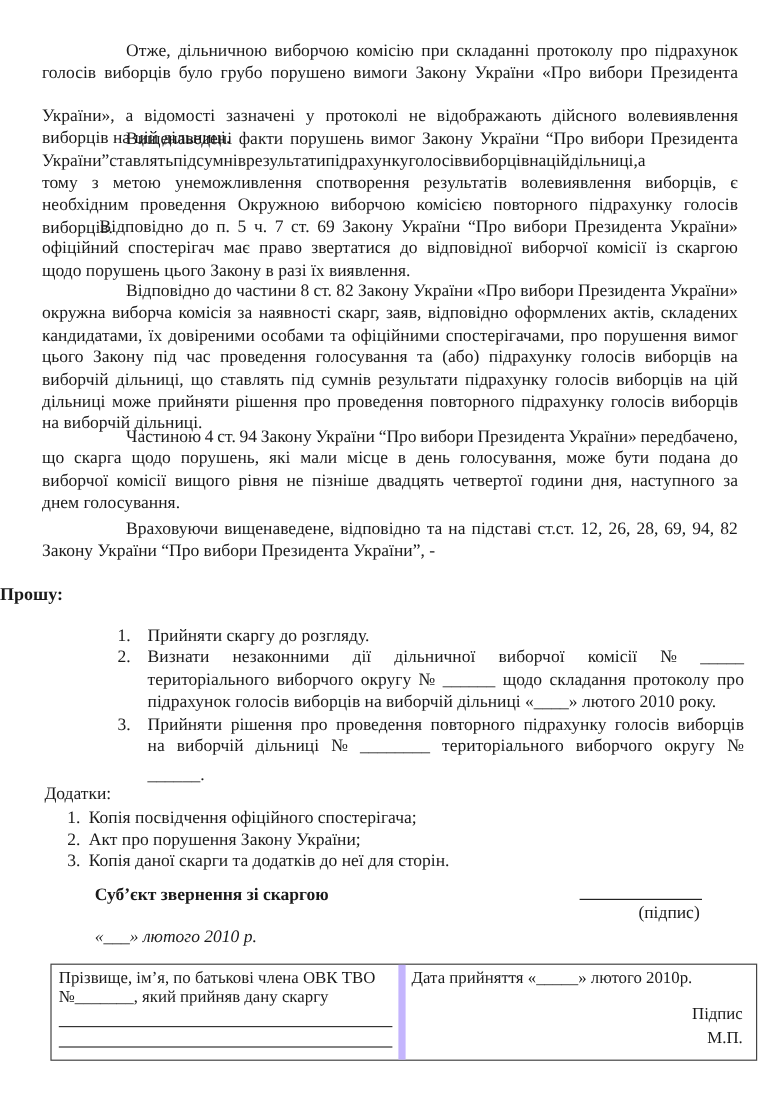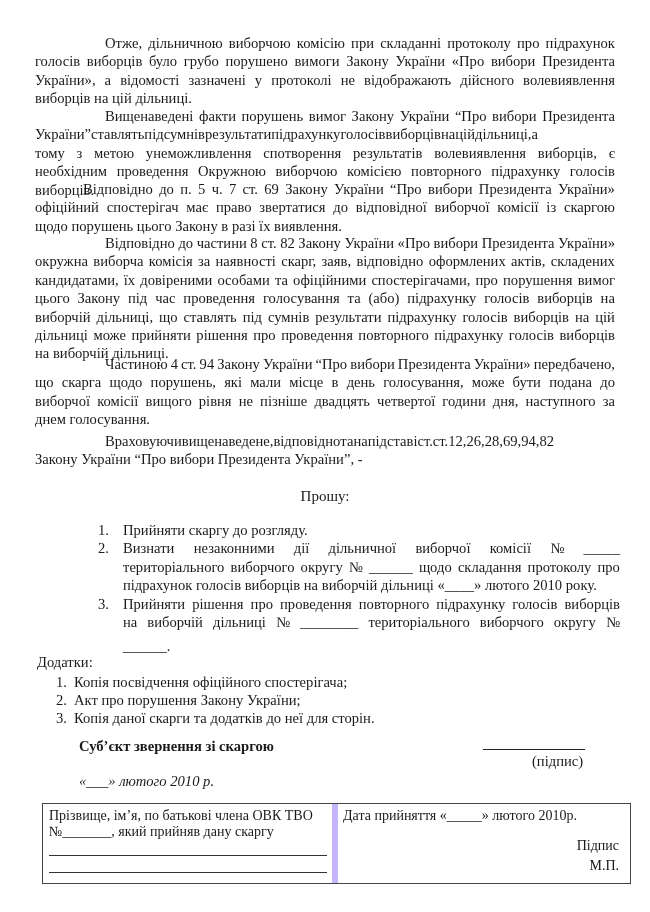--- a/index.html
+++ b/index.html
@@ -6,21 +6,21 @@
   body {
     width: 650px; height: 912px; position: relative; overflow: hidden;
     font-family: "Liberation Serif", serif; color: #1a1a1a; font-size: 14.6px;
   }
   .page { position: absolute; left: 0; top: 0; width: 650px; height: 640px; border-radius: 20px; }
   .para { position: absolute; left: 35px; width: 580px; line-height: 18.4px; text-align: justify; }
   .line { display: block; text-align: justify; text-align-last: justify; white-space: nowrap; }
   .line.last { text-align-last: left; }
   .just { display: flex; justify-content: space-between; white-space: nowrap; }
   .plain { white-space: nowrap; display: block; }
-  .title { position: absolute; left: 0; width: 650px; text-align: center; top: 488px; font-weight: normal; font-size: 15px; }
+  .title { position: absolute; left: 0; width: 650px; top: 488px; font-weight: bold; font-size: 15px; }
   .olist { position: absolute; left: 98px; width: 522px; line-height: 18.4px; }
   .olist .item { position: relative; padding-left: 25px; }
   .olist .num { position: absolute; left: 0; top: 0; }
   .annex-label { position: absolute; left: 37px; top: 654px; }
   .annex { position: absolute; left: 56px; top: 673px; line-height: 18.2px; }
   .annex .item { position: relative; padding-left: 18px; white-space: nowrap; }
   .annex .num { position: absolute; left: 0; }
   .subject { position: absolute; left: 79px; top: 738px; font-weight: bold; }
   .sig-line { position: absolute; left: 483px; top: 749px; width: 102px; border-top: 1.3px solid #222; }
   .sig-caption { position: absolute; left: 532px; top: 753px; }
@@ -53,21 +53,21 @@
         <span>було</span>
         <span>грубо</span>
         <span>порушено</span>
         <span>вимоги</span>
         <span>Закону</span>
         <span>України</span>
         <span>«Про</span>
         <span>вибори</span>
         <span>Президента</span>
       </span>
-    <span class="line" style="display: flex; justify-content: space-between;">
+    <span class="line" style="display: flex; justify-content: space-between; margin-top: 17px;">
         <span>України»,</span>
         <span>а</span>
         <span>відомості</span>
         <span>зазначені</span>
         <span>у</span>
         <span>протоколі</span>
         <span>не</span>
         <span>відображають</span>
         <span>дійсного</span>
         <span>волевиявлення</span>
@@ -282,21 +282,21 @@
         <span>четвертої</span>
         <span>години</span>
         <span>дня,</span>
         <span>наступного</span>
         <span>за</span>
       </span>
     <span class="line last">днем голосування.</span>
   </div>
 
   <div class="para" style="top:432px;">
-    <span class="line" style="text-indent: 0px; display: flex; padding-left: 70px;">
+    <span class="line" style="text-indent: 0px; display: flex; justify-content: space-between; padding-left: 70px;">
         <span>Враховуючи</span>
         <span>вищенаведене,</span>
         <span>відповідно</span>
         <span>та</span>
         <span>на</span>
         <span>підставі</span>
         <span>ст.ст.</span>
         <span>12,</span>
         <span>26,</span>
         <span>28,</span>

